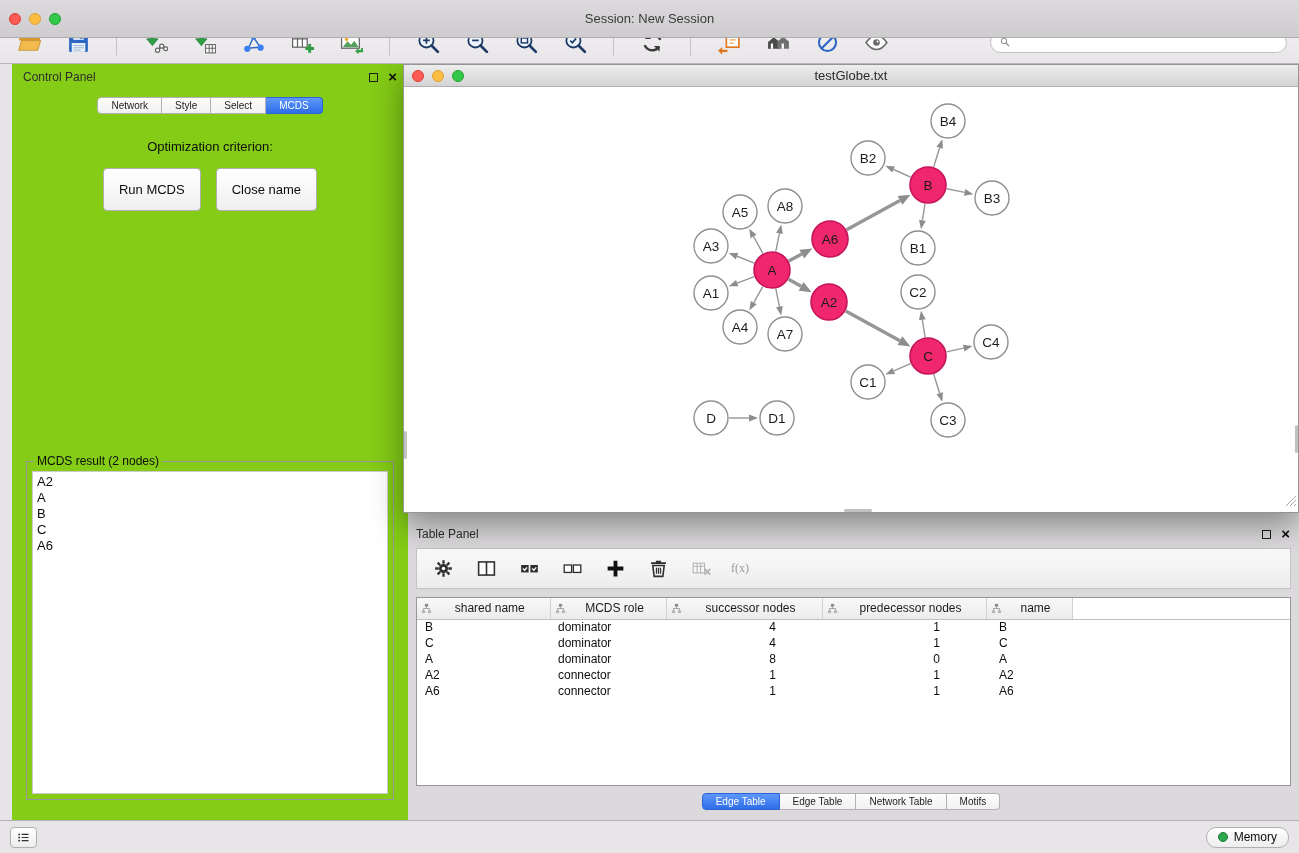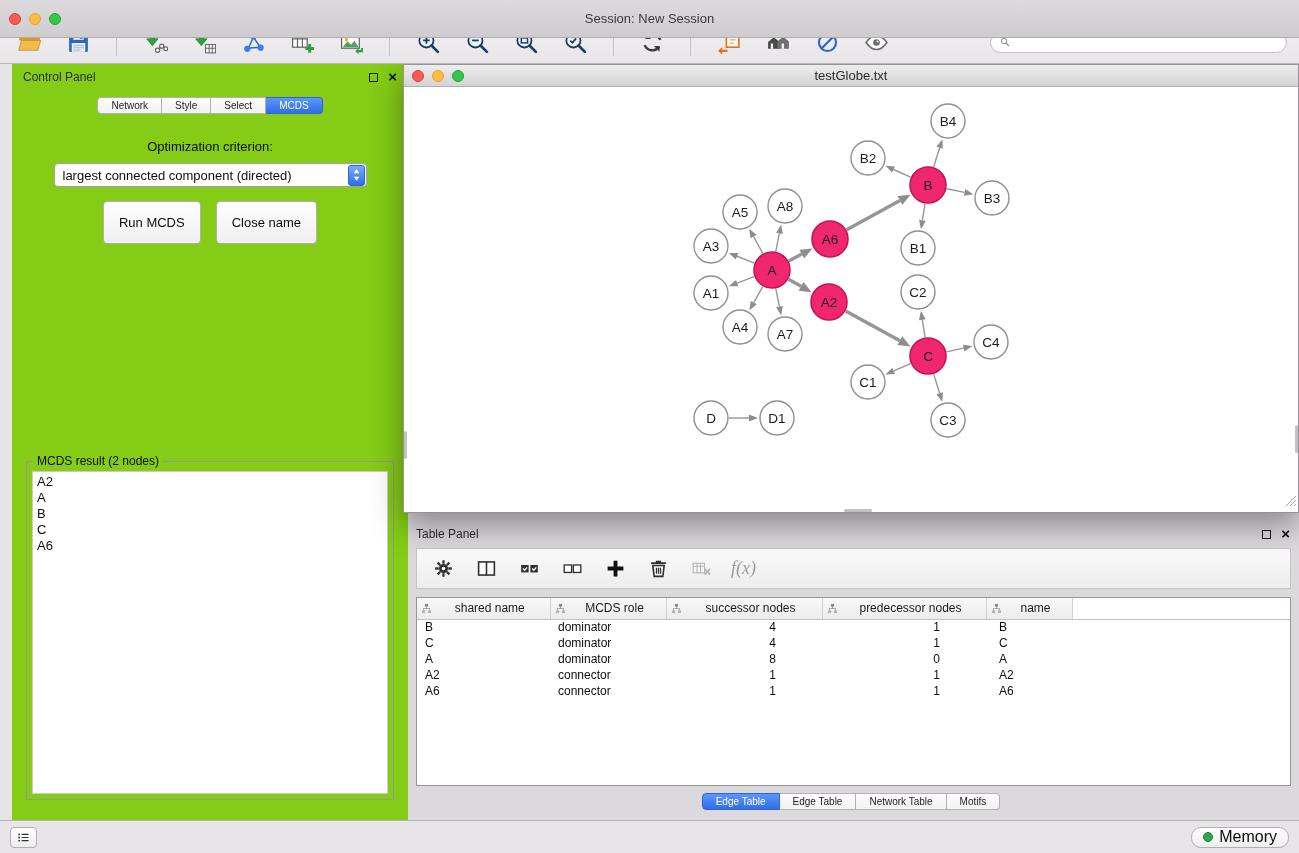--- a/index.html
+++ b/index.html
@@ -54,38 +54,38 @@
 .net-titlebar .title{position:absolute;left:0;right:0;text-align:center;font-size:13px;color:#2b2b2b}
 .net-canvas{position:relative;width:100%;height:425px;background:#fff;overflow:hidden}
 .net-canvas svg text{font-family:"Liberation Sans",sans-serif}
 .scroll-thumb{position:absolute;background:#c2c0c2;border-radius:2px}
 .grip{position:absolute;right:1px;bottom:1px}
 
 .table-panel{position:absolute;left:403px;top:521px;width:896px;height:299px}
 .tp-toolbar{position:absolute;left:13px;right:8px;top:27px;height:41px;background:linear-gradient(#fbfbfb,#ececec);border:1px solid #c5c3c5;display:flex;align-items:center;gap:17px;padding:0 13px}
 .tp-btn{width:26px;height:26px;background:none;border:none;display:flex;align-items:center;justify-content:center;cursor:default}
 .tp-btn svg{width:21px;height:21px}
-.fx{font-family:"Liberation Serif",serif;font-style:italic;font-size:18px;color:#9c9a9c;cursor:default}
+.fx{font-family:"Liberation Serif",serif;font-size:12px;color:#9c9a9c;cursor:default}
 .tp-table-wrap{position:absolute;left:13px;right:8px;top:76px;height:189px;background:#fff;border:1px solid #989698;overflow:hidden}
 table.nodetable{border-collapse:collapse;width:100%;font-size:12px;table-layout:fixed}
 table.nodetable thead th{height:21px;background:linear-gradient(#f8f8f8,#ececec);border-right:1px solid #d2d0d2;border-bottom:1px solid #c2c0c2;font-weight:normal;color:#1b1b1b;padding:0 4px}
 table.nodetable thead th.filler{background:#fff;border-right:none}
 .hwrap{display:flex;align-items:center}
 .hicon{display:flex;margin-right:2px}
 .hicon svg{width:11px;height:11px}
 .hlabel{flex:1;text-align:center;white-space:nowrap;overflow:hidden}
 table.nodetable tbody td{height:16px;padding:0 8px;color:#0d0d0d;white-space:nowrap}
 table.nodetable tbody td.c2,table.nodetable tbody td.c3{text-align:right;padding-right:46px}
 table.nodetable tbody td.c4{padding-left:13px}
 .tp-tabs{position:absolute;left:0;right:0;top:272px;display:flex;justify-content:center}
 
 .statusbar{position:absolute;left:0;right:0;bottom:0;height:33px;background:#e7e5e7;border-top:1px solid #b4b2b4;display:flex;align-items:center;padding:0 10px}
 .sb-list-btn{width:27px;height:21px;border:1px solid #b1afb1;border-radius:4px;background:linear-gradient(#fff,#ededed);display:flex;align-items:center;justify-content:center;cursor:default}
 .sb-list-btn svg{width:15px;height:15px}
-.memory-btn{margin-left:auto;display:flex;align-items:center;gap:6px;height:21px;border:1px solid #b1afb1;border-radius:10px;background:linear-gradient(#fff,#ededed);padding:0 11px;font-size:16px;color:#0d0d0d;cursor:default}
+.memory-btn{margin-left:auto;display:flex;align-items:center;gap:6px;height:21px;border:1px solid #b1afb1;border-radius:10px;background:linear-gradient(#fff,#ededed);padding:0 11px;font-size:12px;color:#0d0d0d;cursor:default}
 .mem-dot{width:10px;height:10px;border-radius:50%;background:#2ea84e;border:1px solid #1f7c38}
 </style>
 </head>
 <body>
 
 <div class="app">
 
   <div class="titlebar">
     <div class="lights">
       <span class="light red"></span>
@@ -245,29 +245,20 @@
         <span class="close-btn">×</span>
       </span>
     </div>
     <div class="cp-tabs">
         <div class="tab">Network</div>
         <div class="tab">Style</div>
         <div class="tab">Select</div>
         <div class="tab active">MCDS</div>
       </div>
     <div class="opt-label">Optimization criterion:</div>
-    <div class="combo">
-      <span class="combo-text">largest connected component (directed)</span>
-      <span class="combo-stepper">
-          <svg viewBox="0 0 10 18" width="9" height="16">
-            <path d="M5 2.5l3.2 4.5H1.8z" fill="#fff"></path>
-            <path d="M5 15.5L1.8 11h6.4z" fill="#fff"></path>
-          </svg>
-        </span>
-    </div>
     <div class="cp-buttons">
       <button class="push-btn">Run MCDS</button>
       <button class="push-btn">Close name</button>
     </div>
     <fieldset class="result-box">
       <legend>MCDS result (2 nodes)</legend>
       <div class="result-inner">
           <div class="result-item">A2</div>
           <div class="result-item">A</div>
           <div class="result-item">B</div>

